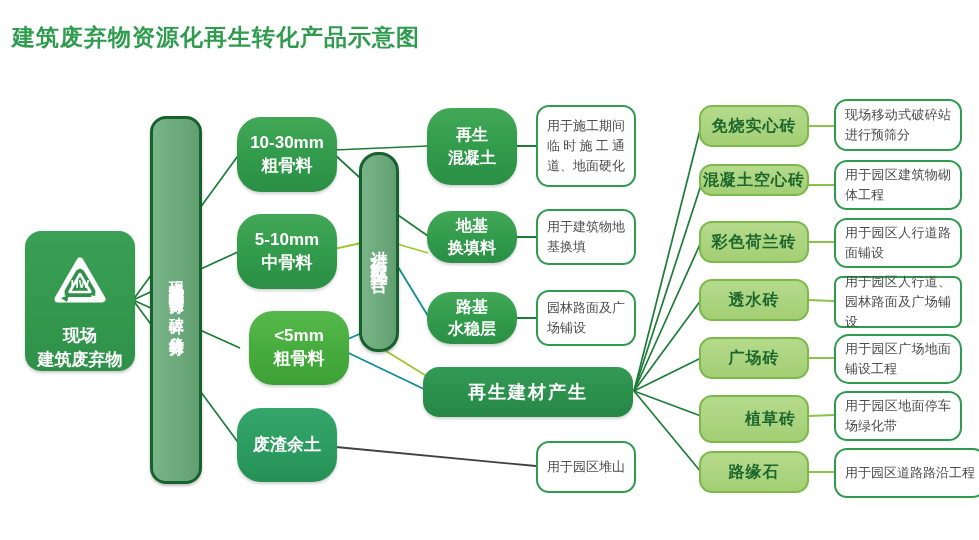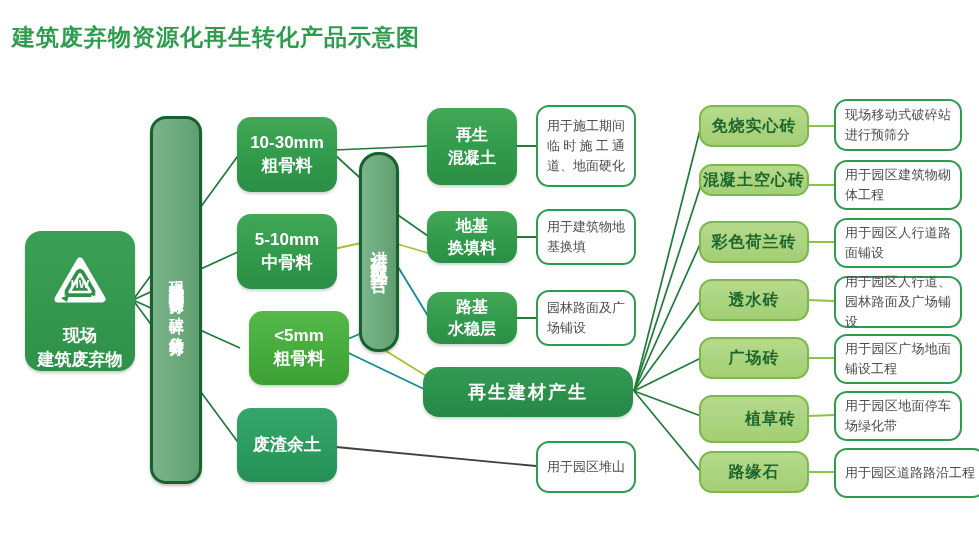--- a/index.html
+++ b/index.html
@@ -2,21 +2,21 @@
 <html><head>
 <meta charset="utf-8">
 <style>
   html,body{margin:0;padding:0;background:#fff;}
   .canvas{position:relative;width:979px;height:540px;background:#fff;overflow:hidden;
           font-family:"Liberation Sans","DejaVu Sans",sans-serif;}
   .title{position:absolute;left:12px;top:22px;font-size:23px;font-weight:bold;color:#2f9b4e;letter-spacing:1px;}
   svg.lines{position:absolute;left:0;top:0;z-index:1;}
   .node{position:absolute;z-index:2;display:flex;align-items:center;justify-content:center;
         text-align:center;color:#fff;font-weight:bold;white-space:pre-line;box-sizing:border-box;}
-  .gbox{border-radius:14px;background:linear-gradient(180deg,#42a857 0%,#319a4b 55%,#2b8f45 100%);
+  .gbox{border-radius:24px;background:linear-gradient(180deg,#42a857 0%,#319a4b 55%,#2b8f45 100%);
         box-shadow:0 2px 3px rgba(0,0,0,0.18);font-size:17px;line-height:1.35;}
   .gbox.bright{background:linear-gradient(180deg,#55b84a 0%,#45aa3c 60%,#3da035 100%);}
   .gbox.tealish{background:linear-gradient(180deg,#35a56b 0%,#2b9a5e 60%,#259055 100%);}
   .gbox.dark{background:linear-gradient(180deg,#339a54 0%,#2b8f4c 60%,#268747 100%);font-size:18px;letter-spacing:2px;}
   .source{border-radius:16px;background:linear-gradient(180deg,#3aa055 0%,#2f9149 100%);
         box-shadow:0 2px 3px rgba(0,0,0,0.2);flex-direction:column;font-size:17px;line-height:1.45;align-items:center;}
   .vbar{border:3px solid #17612e;border-radius:16px;
         background:linear-gradient(90deg,#79b588 0%,#619f71 100%);
         box-shadow:0 2px 3px rgba(0,0,0,0.25);}
   .vbar .vtext{writing-mode:vertical-rl;text-orientation:upright;color:#fff;font-weight:bold;
@@ -144,26 +144,26 @@
   <div class="node whitebox" style="left:834px;top:160px;width:128px;height:50px;">
     <div class="inner">用于园区建筑物砌体工程</div>
   </div>
 
   <div class="node product" style="left:699px;top:221px;width:110px;height:42px;">彩色荷兰砖</div>
   <div class="node whitebox" style="left:834px;top:218px;width:128px;height:50px;">
     <div class="inner">用于园区人行道路面铺设</div>
   </div>
 
   <div class="node product" style="left:699px;top:279px;width:110px;height:42px;">透水砖</div>
-  <div class="node whitebox" style="left:834px;top:276px;width:128px;height:52px;">
+  <div class="node whitebox" style="left:834px;top:276px;width:128px;height:52px;border-radius:8px;">
     <div class="inner">用于园区人行道、园林路面及广场铺设</div>
   </div>
 
   <div class="node product" style="left:699px;top:337px;width:110px;height:42px;">广场砖</div>
-  <div class="node whitebox" style="left:834px;top:334px;width:128px;height:50px;">
+  <div class="node whitebox" style="left:834px;top:334px;width:128px;height:50px;border-radius:15px;">
     <div class="inner">用于园区广场地面铺设工程</div>
   </div>
 
   <div class="node product" style="left:699px;top:395px;width:110px;height:48px;padding-left:33px;">植草砖</div>
   <div class="node whitebox" style="left:834px;top:391px;width:128px;height:50px;">
     <div class="inner">用于园区地面停车场绿化带</div>
   </div>
 
   <div class="node product" style="left:699px;top:451px;width:110px;height:42px;">路缘石</div>
   <div class="node whitebox" style="left:834px;top:448px;width:152px;height:50px;">

